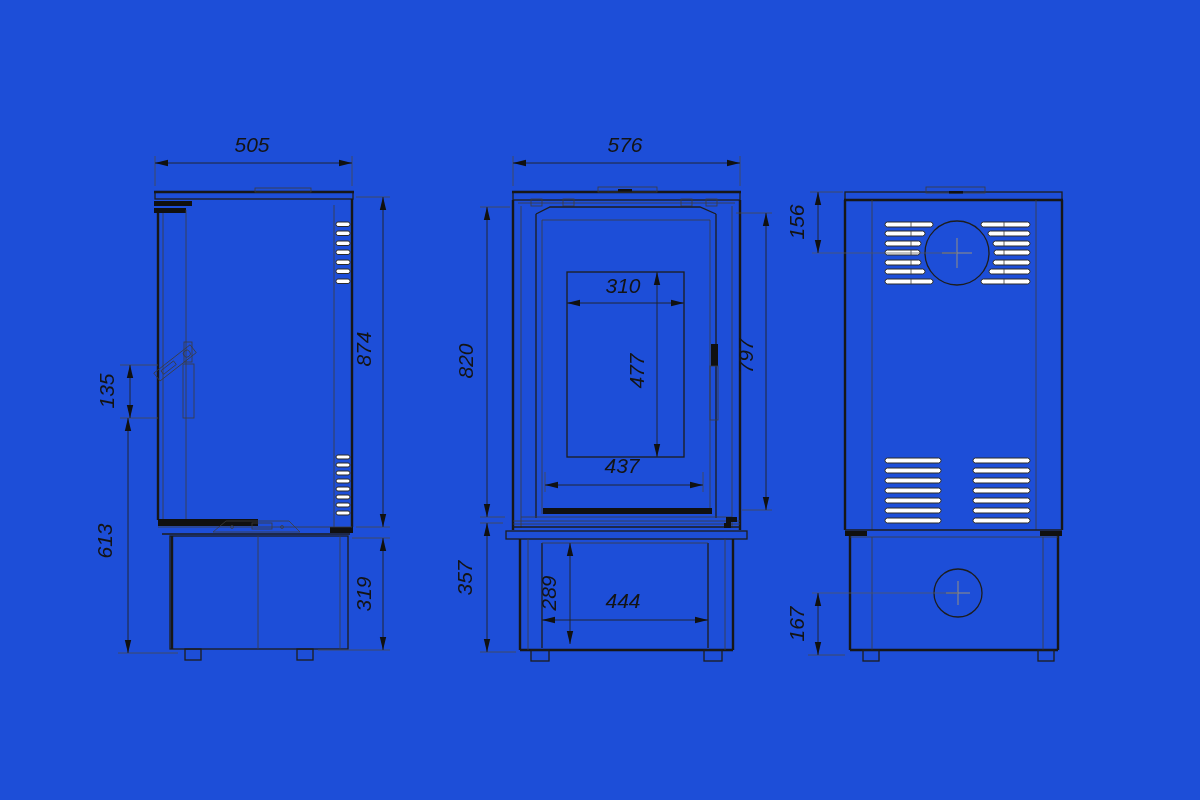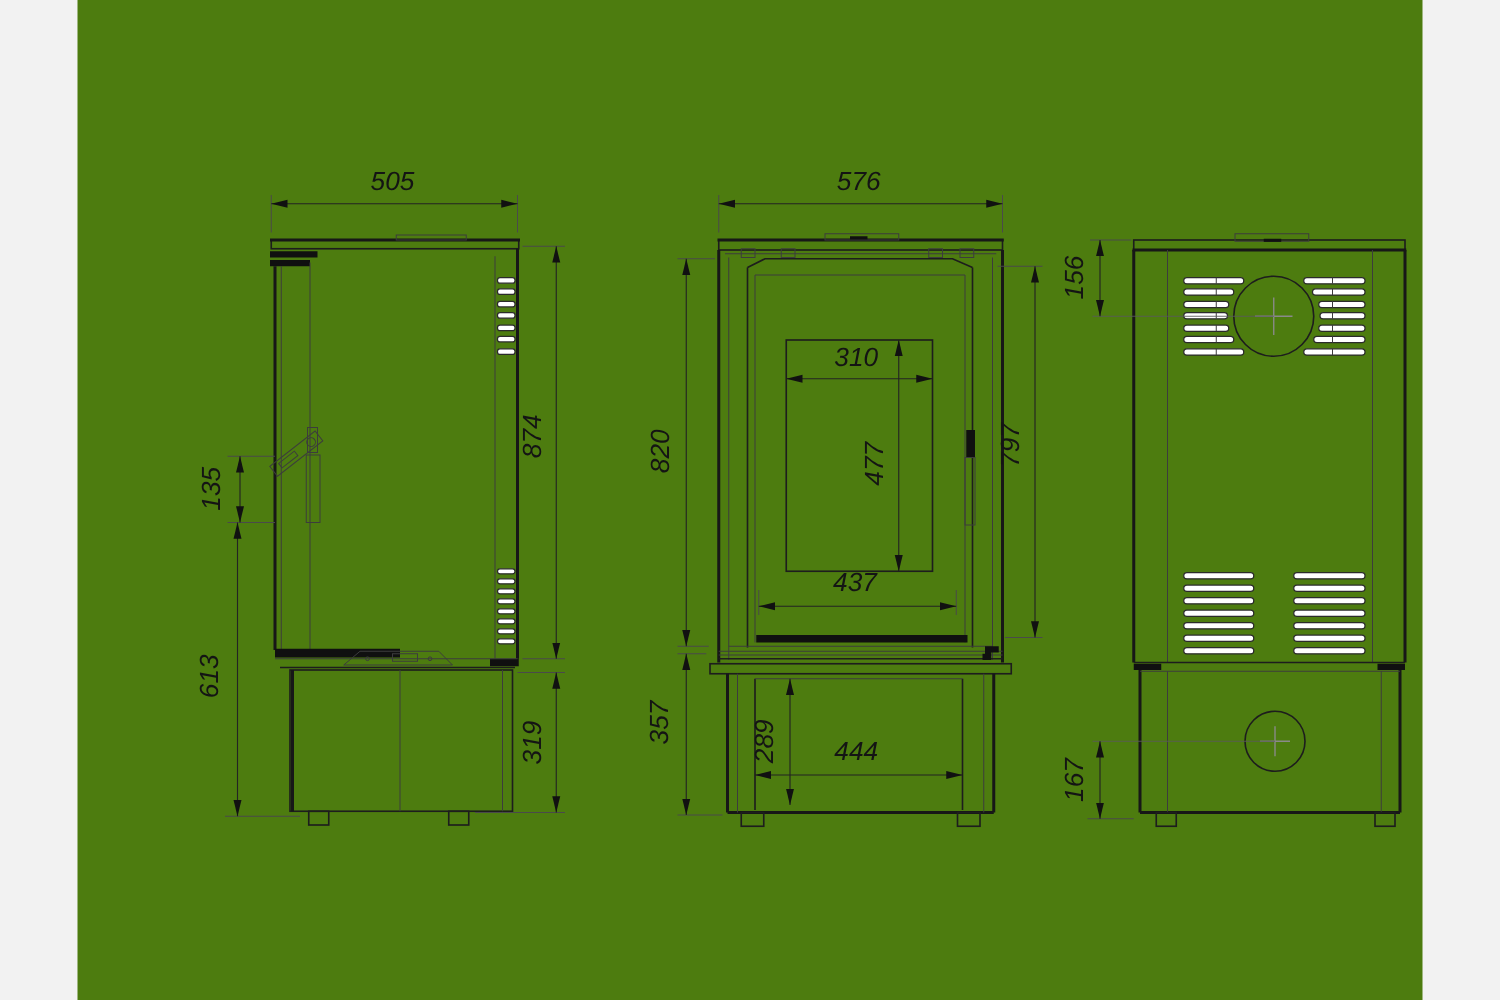--- a/index.html
+++ b/index.html
@@ -1,16 +1,16 @@
 <!DOCTYPE html>
 <html><head>
 <meta charset="utf-8">
 <style>
   html,body{margin:0;padding:0;background:#f2f2f2;}
-  .stage{width:1076px;height:800px;background:#4d7c0f;position:relative;margin:0 auto;overflow:hidden;}
+  .stage{width:1200px;height:800px;background:#1d4ed8;position:relative;margin:0 auto;overflow:hidden;}
   svg{display:block;}
   
   .ol{fill:none;stroke:#171717;stroke-width:2.4;}   
   .ml{fill:none;stroke:#1d1d1d;stroke-width:1.3;}   
   .tl{fill:none;stroke:#3c3c3c;stroke-width:0.8;}   
   .blk{fill:#101010;stroke:none;}                   
   .slot{fill:#ffffff;stroke:#2b2b2b;stroke-width:1;}
   .dimline{stroke:#232323;stroke-width:0.9;fill:none;}
   .ext{stroke:#4a4a4a;stroke-width:0.8;fill:none;}
   .lead{stroke:#5a5a5a;stroke-width:0.7;fill:none;}

